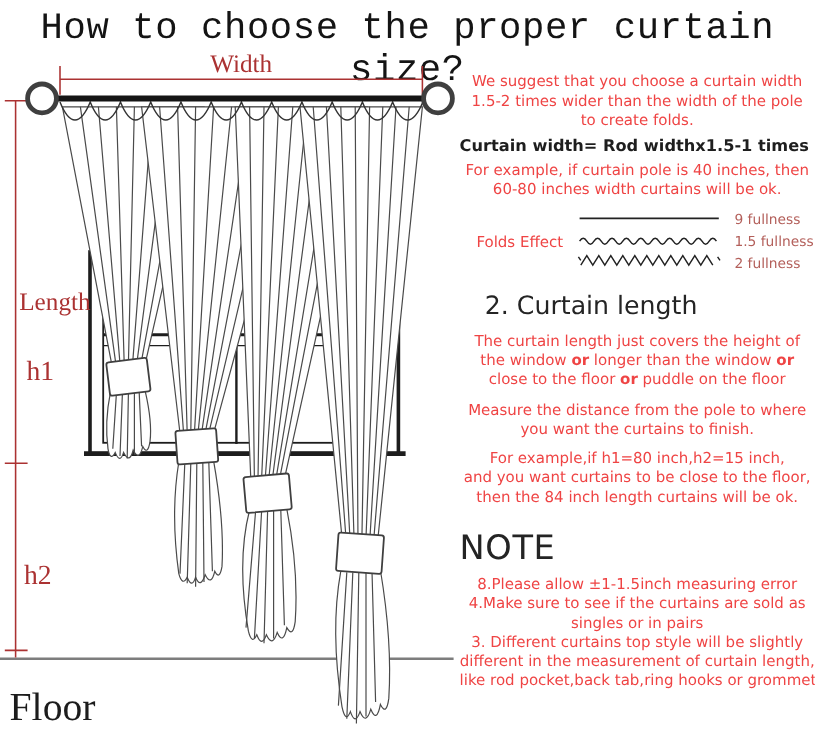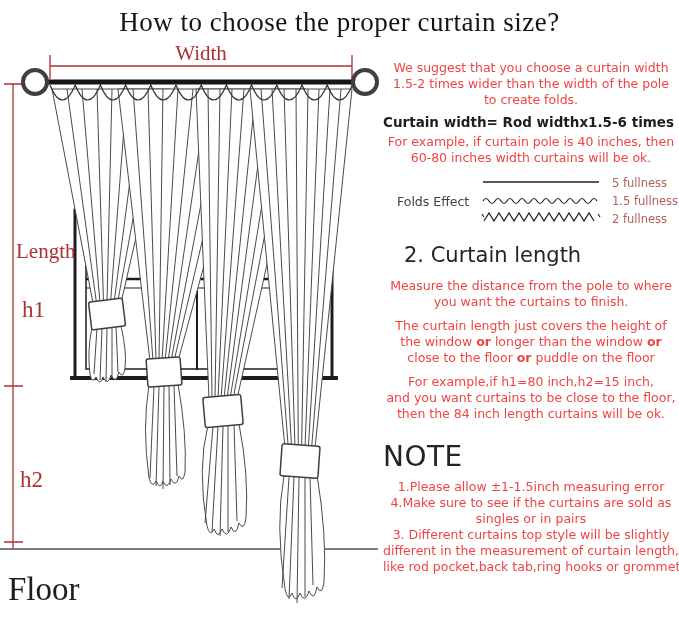--- a/index.html
+++ b/index.html
@@ -7,22 +7,22 @@
   body {
     position:relative;
     background:#ffffff;
     font-family:"DejaVu Sans", sans-serif;
     color:#383838;
     overflow:hidden;
   }
   .title {
     position:absolute; top:7px; left:0; width:679px;
     text-align:center;
-    font-family:Liberation Serif, serif;
-    font-size:27px; font-weight:400; color:#141414;
+    font-family:Liberation Mono, monospace;
+    font-size:31px; font-weight:400; color:#141414;
     letter-spacing:0.5px;
   }
   
   .diagram { position:absolute; left:0; top:0; width:390px; height:617px; }
   .dim { stroke:#ab3232; stroke-width:1.3; fill:none; }
   .dim-label { fill:#ab3232; font-family:"Liberation Serif", serif; }
   .floor-label { fill:#1c1c1c; font-family:"Liberation Serif", serif; }
   .win { stroke:#1d1d1d; fill:none; }
   .panel-fill { fill:#ffffff; stroke:#4a4a4a; stroke-width:1; }
   .panel-line { stroke:#4a4a4a; stroke-width:1; fill:none; }
@@ -41,21 +41,21 @@
     white-space:pre; margin-top:8px;text-align:center;
   }
   .formula {
     font-size:13.5px; font-weight:bold; color:#1e1e1e;
     margin-top:6px; white-space:pre;
   }
   .bold-or { font-weight:bold; }
   .folds-block { margin-top:8px; }
   .fold-row { display:flex; align-items:center; height:18px; }
   .fold-spacer { width:97px; }
-  .fold-label { width:97px; font-size:12.5px; color:#404040; padding-left:14px; }
+  .fold-label { width:97px; font-size:12.5px; color:#ef4444; padding-left:14px; }
   .fold-line-box { width:122px; }
   .fullness {
     font-size:11.5px; color:#b35f5a; margin-left:10px; white-space:pre;
   }
   .h-section.second { margin-top:14px; }
   .note-h {
     font-size:28px; color:#242424; font-weight:400;
     margin-top:18px; letter-spacing:0.5px;
   }
   .note-item { margin-top:0; }
@@ -130,33 +130,33 @@
   <text class="dim-label" x="22" y="317" font-size="23">h1</text>
   <text class="dim-label" x="20" y="487" font-size="23">h2</text>
   <text class="floor-label" x="8" y="600" font-size="33">Floor</text>
 </svg>
 
 <div class="right-col">
 
   <div class="para">We suggest that you choose a curtain width
 1.5-2 times wider than the width of the pole
 to create folds.</div>
-  <div class="formula">Curtain width= Rod widthx1.5-6 times</div>
+  <div class="formula">Curtain width= Rod widthx1.5-1 times</div>
   <div class="para" style="margin-top:4px">For example, if curtain pole is 40 inches, then
 60-80 inches width curtains will be ok.</div>
 
   <div class="folds-block">
     <div class="fold-row">
       <span class="fold-spacer"></span>
       <span class="fold-line-box">
         <svg width="122" height="14" viewBox="0 0 122 14">
             <line x1="3" y1="7" x2="119" y2="7" stroke="#222222" stroke-width="1.6"></line>
           </svg>
       </span>
-      <span class="fullness">5 fullness</span>
+      <span class="fullness">9 fullness</span>
     </div>
     <div class="fold-row">
       <span class="fold-label">Folds Effect</span>
       <span class="fold-line-box">
         <svg width="122" height="14" viewBox="0 0 122 14">
             <path d="M3,8 q3,-5 6,0 t6,0 t6,0 t6,0 t6,0 t6,0 t6,0 t6,0 t6,0 t6,0 t6,0 t6,0 t6,0 t6,0 t6,0 t6,0 t6,0 t6,0 t6,0" fill="none" stroke="#222222" stroke-width="1.2"></path>
           </svg>
       </span>
       <span class="fullness">1.5 fullness</span>
     </div>
@@ -165,32 +165,32 @@
       <span class="fold-line-box">
         <svg width="122" height="16" viewBox="0 0 122 16">
             <path d="M2,5 l2,3 M118,5 l2,3 M4,12 L9,4 L14,12 L19,4 L24,12 L29,4 L34,12 L39,4 L44,12 L49,4 L54,12 L59,4 L64,12 L69,4 L74,12 L79,4 L84,12 L89,4 L94,12 L99,4 L104,12 L109,4 L114,12" fill="none" stroke="#222222" stroke-width="1.2"></path>
           </svg>
       </span>
       <span class="fullness">2 fullness</span>
     </div>
   </div>
 
   <div class="h-section second">2. Curtain length</div>
-  <div class="para" style="margin-top:10px">Measure the distance from the pole to where
-you want the curtains to finish.</div>
   <div class="para"><span>The curtain length just covers the height of
 the window </span><span class="bold-or">or</span><span> longer than the window </span><span class="bold-or">or</span><span>
 close to the floor </span><span class="bold-or">or</span><span> puddle on the floor</span></div>
+  <div class="para" style="margin-top:10px">Measure the distance from the pole to where
+you want the curtains to finish.</div>
   <div class="para">For example,if h1=80 inch,h2=15 inch,
 and you want curtains to be close to the floor,
 then the 84 inch length curtains will be ok.</div>
 
   <div class="note-h">NOTE</div>
   <div class="note-list">
-    <div class="para note-item">1.Please allow ±1-1.5inch measuring error</div>
+    <div class="para note-item">8.Please allow ±1-1.5inch measuring error</div>
     <div class="para note-item">4.Make sure to see if the curtains are sold as
 singles or in pairs</div>
     <div class="para note-item">3. Different curtains top style will be slightly
 different in the measurement of curtain length,
 like rod pocket,back tab,ring hooks or grommet</div>
   </div>
 
 </div>
 
 </body></html>

